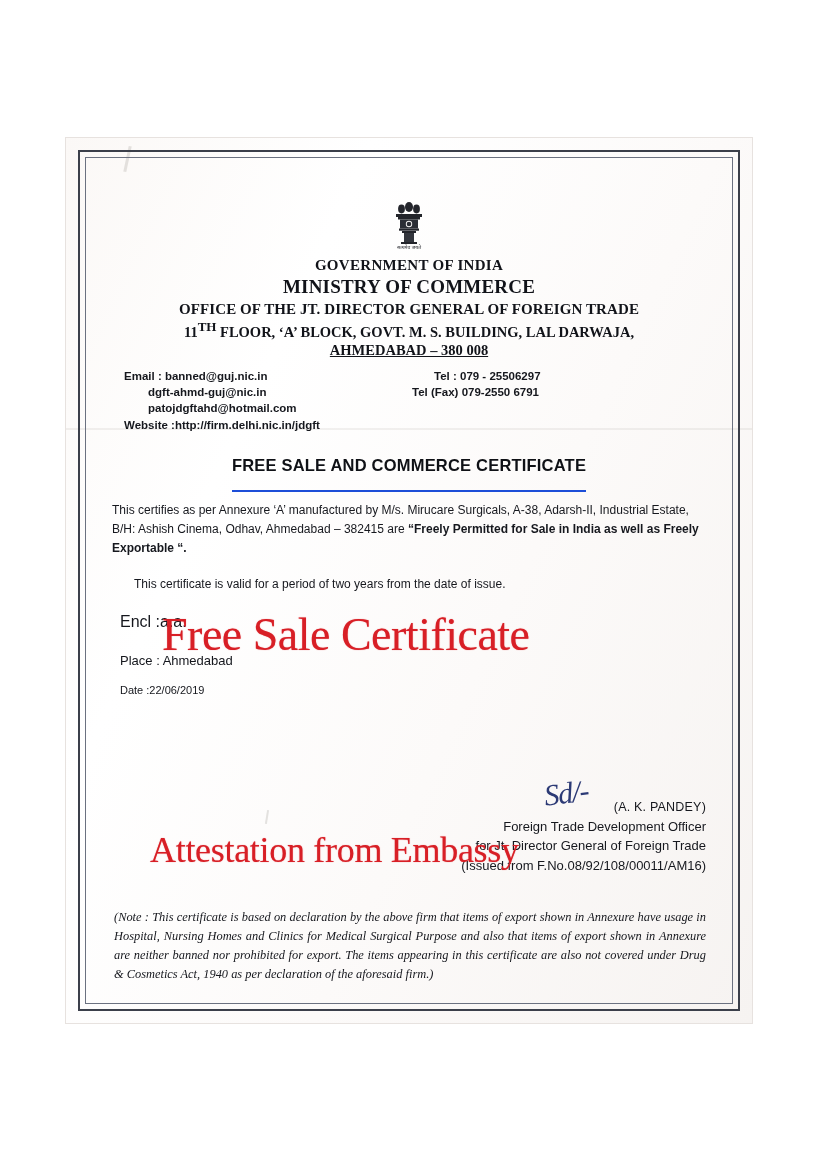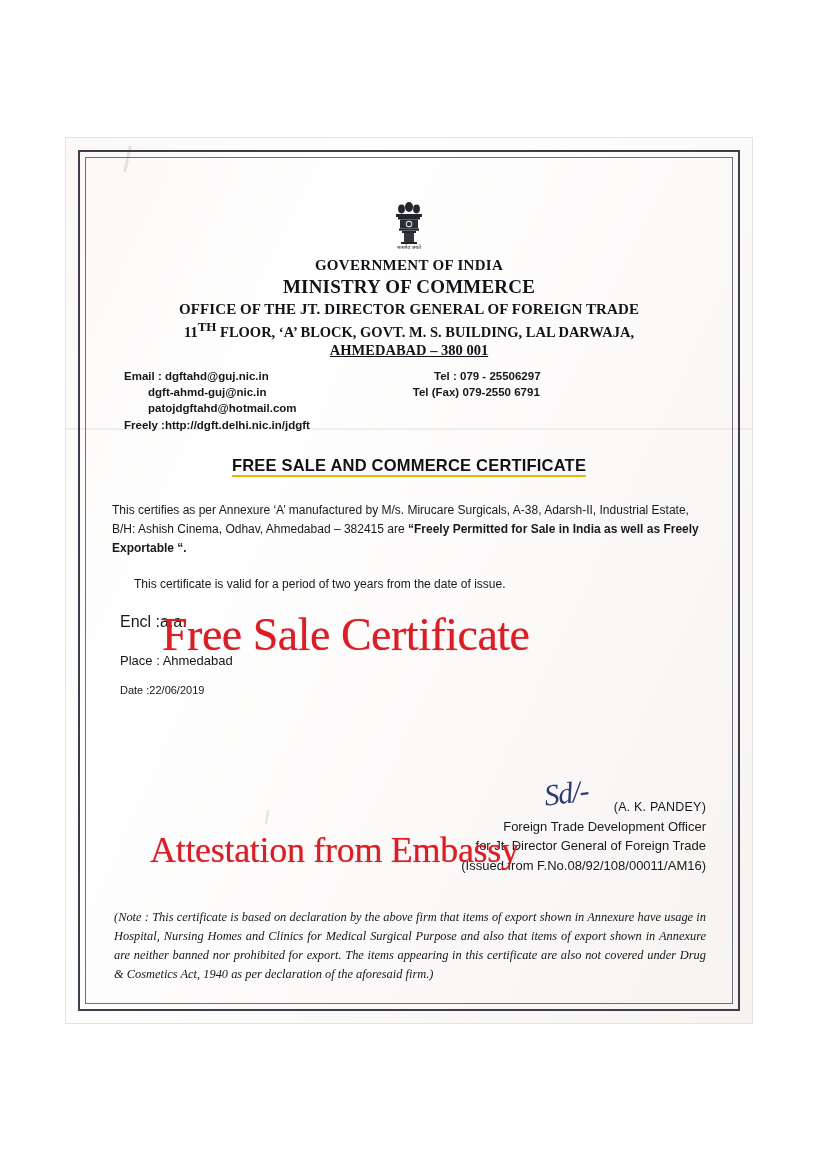--- a/index.html
+++ b/index.html
@@ -100,33 +100,33 @@
     position: absolute;
     left: 12px;
     top: 0;
     text-align: left;
   }
   .contact .left .indent { padding-left: 24px; }
   .contact .right {
     position: absolute;
     left: 300px;
     top: 0;
-    text-align: center;
+    text-align: left;
   }
   .contact .right .r1 { padding-left: 22px; }
 
   .cert-title {
     margin-top: 16px;
     text-align: center;
     font-size: 16.5px;
     font-weight: bold;
     letter-spacing: .2px;
     color: #0f1116;
   }
-  .cert-title .u { border-bottom: 2px solid #eab308; padding-bottom: 1px; }
+  .cert-title .u { border-bottom: 2px solid #1d4ed8; padding-bottom: 16px; }
 
   .body-para {
     margin-top: 26px;
     font-size: 12px;
     line-height: 1.62;
     color: #16181e;
     text-align: left;
   }
   .body-para b { font-weight: bold; }
 
@@ -259,32 +259,32 @@
         </svg>
       </div>
 
       <div class="head-block">
         <div class="head-1">GOVERNMENT OF INDIA</div>
         <div class="head-2">MINISTRY OF COMMERCE</div>
         <div class="head-3">OFFICE OF  THE JT. DIRECTOR GENERAL OF FOREIGN TRADE</div>
         <div class="head-4">
           <span>11</span><sup>TH</sup><span> FLOOR, ‘A’ BLOCK, GOVT. M. S. BUILDING, LAL DARWAJA,</span>
         </div>
-        <div class="head-5">AHMEDABAD – 380 001</div>
+        <div class="head-5">AHMEDABAD – 380 008</div>
       </div>
 
       <div class="contact">
         <div class="left">
           <div>
             <span>Email  :</span>
-            <span>dgftahd@guj.nic.in</span>
+            <span>banned@guj.nic.in</span>
           </div>
           <div class="indent">dgft-ahmd-guj@nic.in</div>
           <div class="indent">patojdgftahd@hotmail.com</div>
-          <div>Freely :http://dgft.delhi.nic.in/jdgft</div>
+          <div>Website :http://firm.delhi.nic.in/jdgft</div>
         </div>
         <div class="right">
           <div class="r1">Tel : 079 - 25506297</div>
           <div>Tel (Fax) 079-2550 6791</div>
         </div>
       </div>
 
       <div class="cert-title">
         <span class="u">FREE SALE AND COMMERCE CERTIFICATE</span>
       </div>

